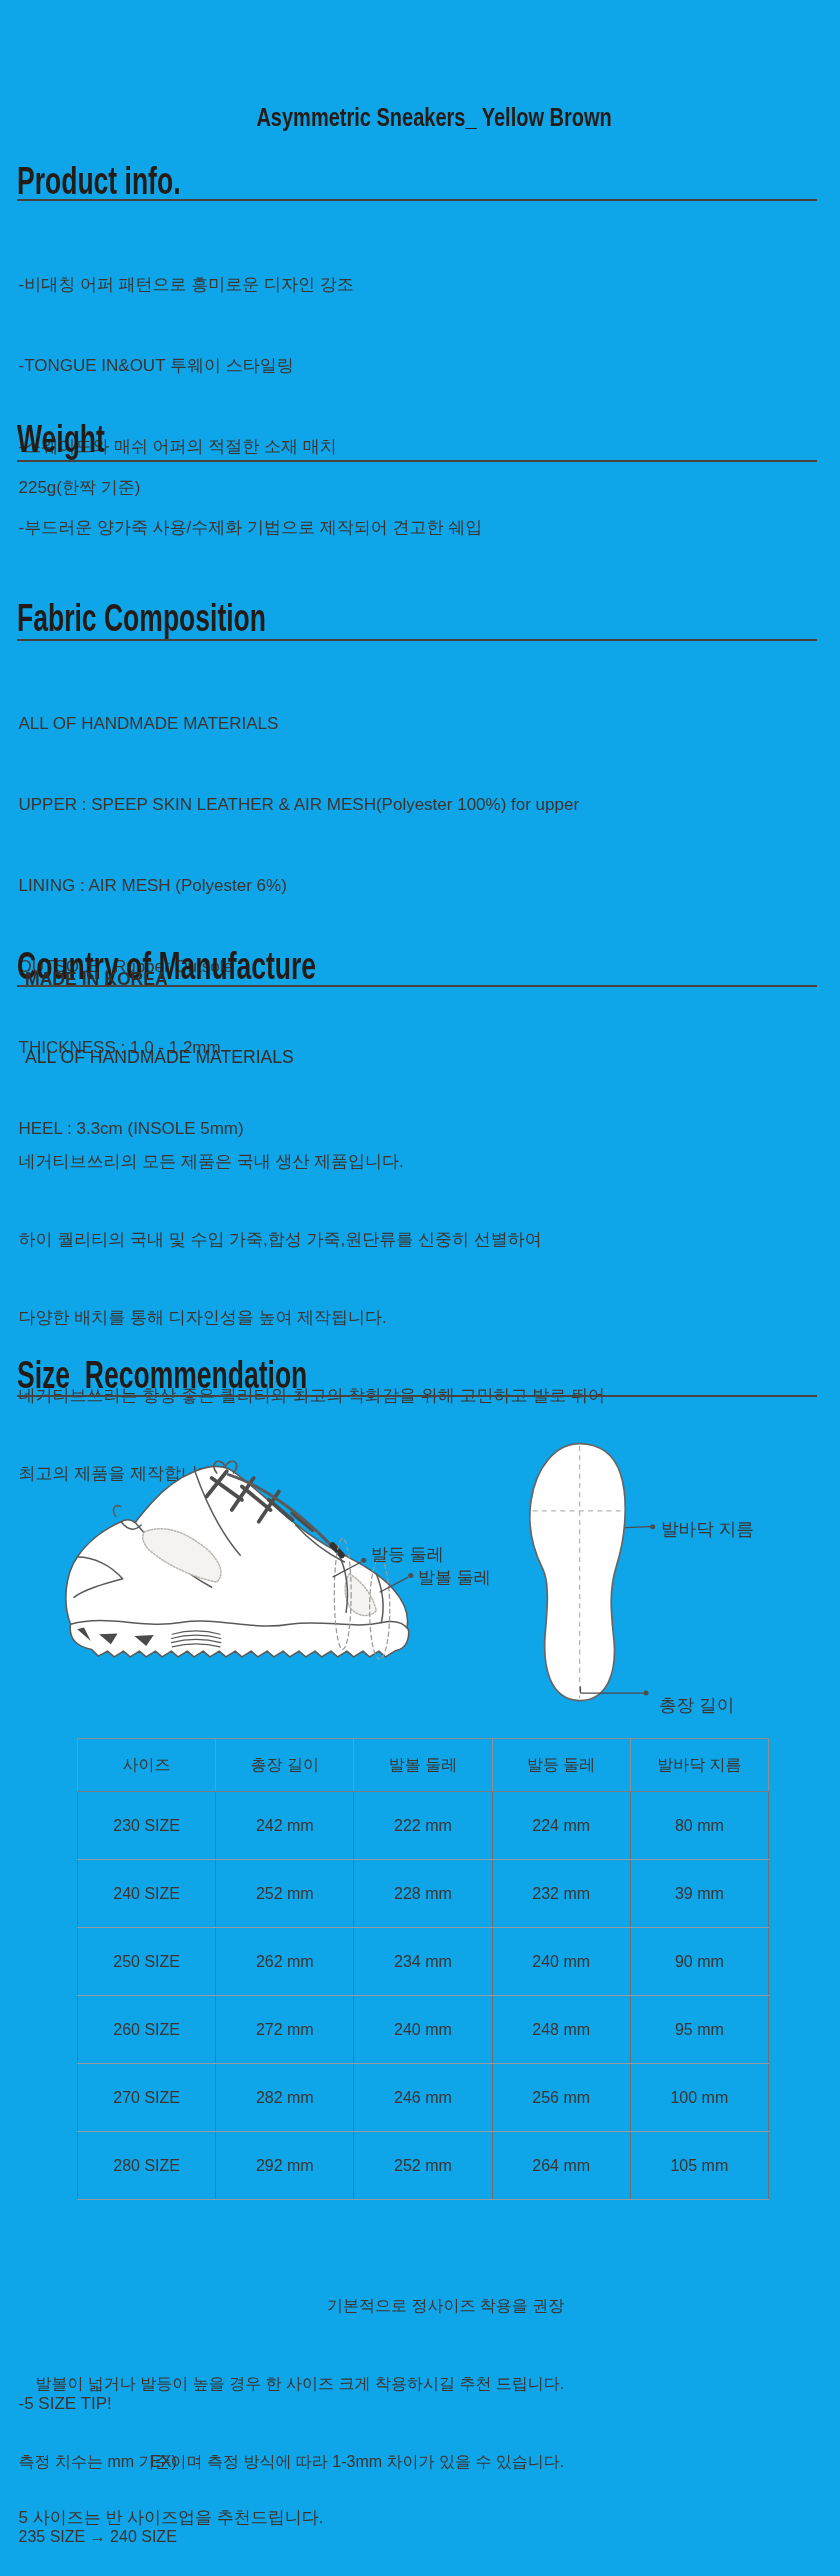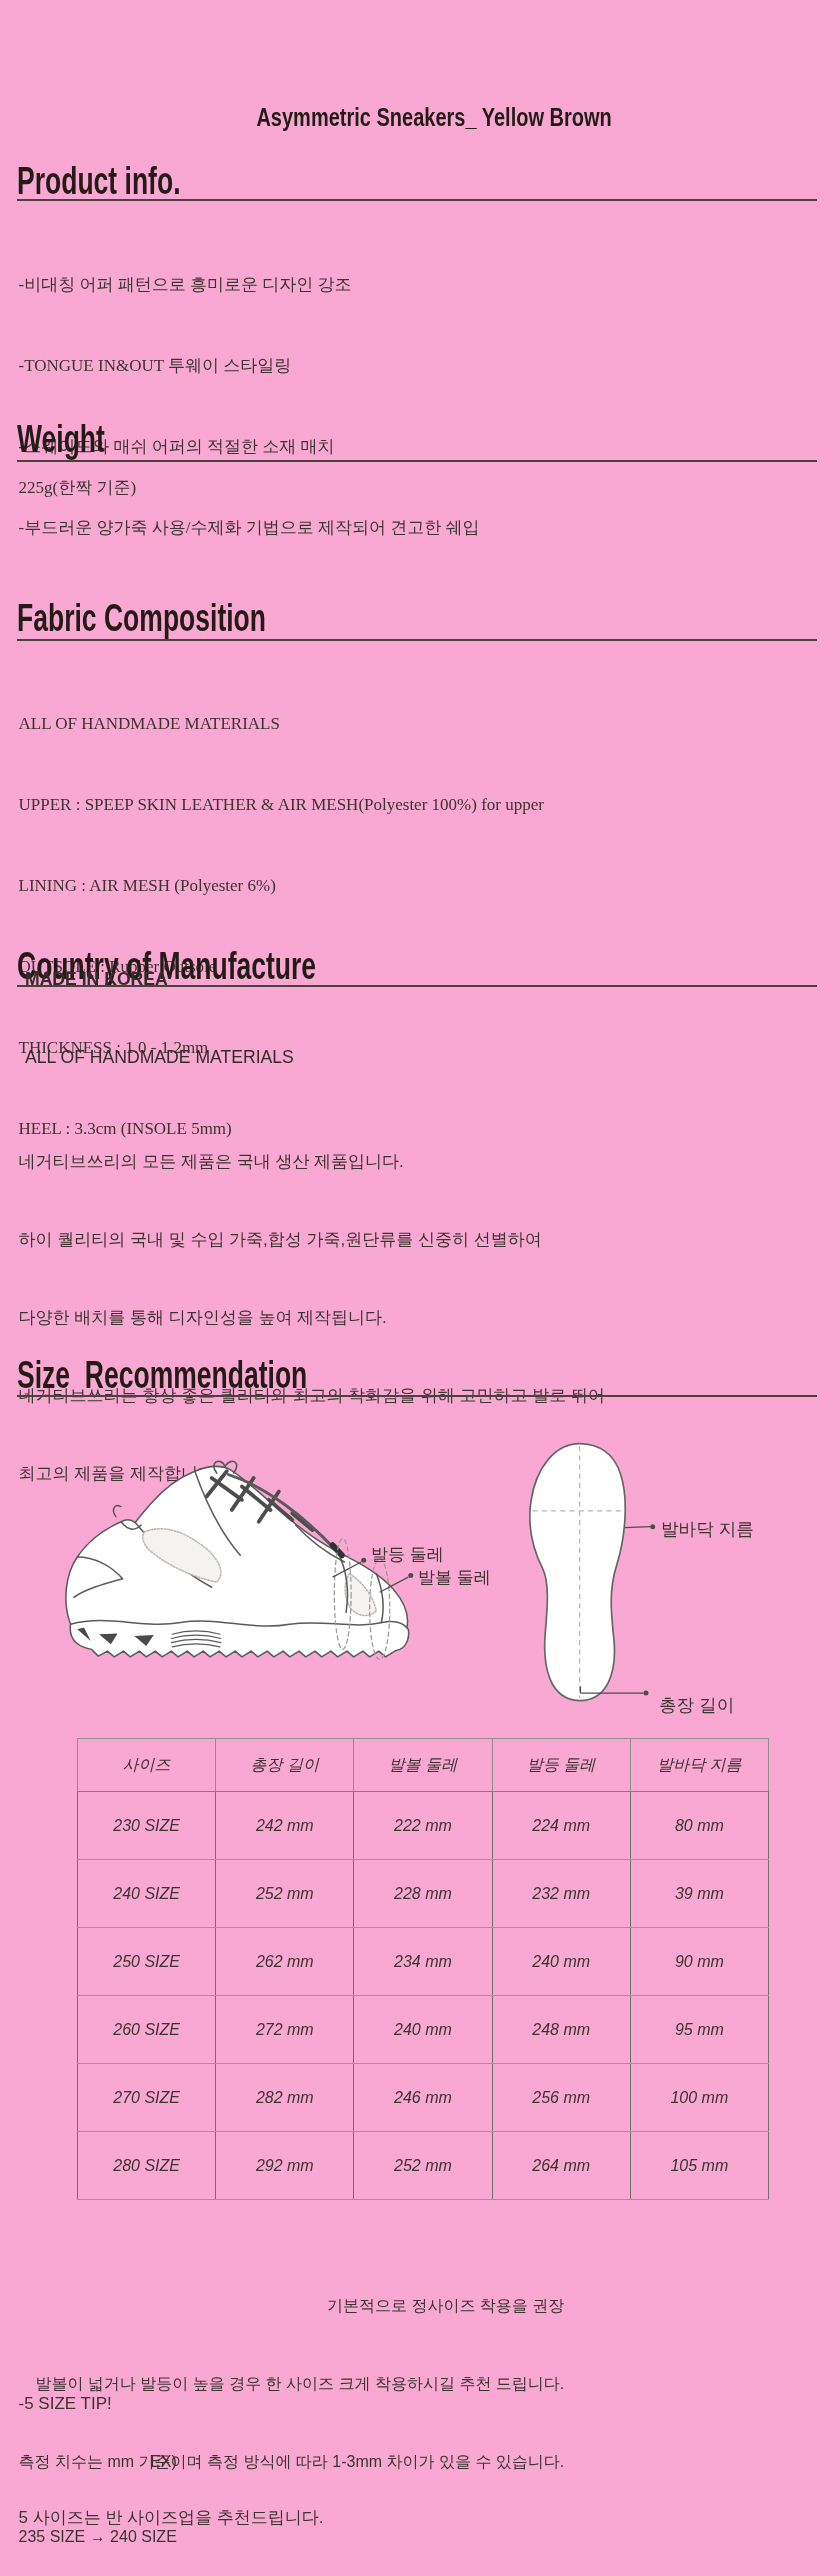--- a/index.html
+++ b/index.html
@@ -1,38 +1,38 @@
 <!DOCTYPE html>
 <html style="font-size:13.4px"><head>
 <meta charset="utf-8">
 <style>
   html,body{margin:0;padding:0;background:#ffffff;}
   .page{
-    position:relative;width:840px;height:2576px;margin:0 auto;background:#f9a8d4;
+    position:relative;width:840px;height:2576px;margin:0 auto;background:#0ea5e9;
     font-family:"Liberation Sans","DejaVu Sans",sans-serif;color:#3b3430;overflow:hidden;
   }
   .abs{position:absolute;}
   .page-title{
     left:0;top:74px;width:840px;text-align:center;font-size:25px;font-weight:bold;
     color:#241b16;white-space:pre;
   }
   .page-title .cond{display:inline-block;transform:scaleX(.8);transform-origin:50% 50%;}
   .sec-heading{
     font-size:39px;font-weight:bold;color:#241b16;line-height:39px;white-space:pre;
     transform:scaleX(.68);transform-origin:0 50%;
   }
   .rule{height:1.7px;background:#4a423c;left:17px;width:800px;}
-  .body-lines{font-size:17px;line-height:27px;color:#3b3430;white-space:pre;font-family:Liberation Serif, serif;}
+  .body-lines{font-size:17px;line-height:27px;color:#3b3430;white-space:pre;}
   .kr-lines{font-size:17px;line-height:26px;color:#3b3430;white-space:pre;}
   .caps-line{font-size:17.6px;line-height:22px;color:#332c28;white-space:pre;}
   .diagram-label{font-size:17px;color:#3b3430;white-space:pre;}
   .diagram-label.big{font-size:17.6px;}
   table.size-table{
     position:absolute;left:77px;top:1738px;width:692px;border-collapse:collapse;
-    table-layout:fixed;border:1.7px solid #4d4d4d;font-size:16px;color:#3b3430;font-style:italic;
+    table-layout:fixed;border:1.7px solid #4d4d4d;font-size:16px;color:#3b3430;
   }
   table.size-table th{
     height:50px;font-weight:normal;border:0.8px solid #8f8f8f;border-bottom:1.7px solid #7d7d7d;
     text-align:center;vertical-align:middle;
   }
   table.size-table td{
     height:65px;border:0.8px solid #9a9a9a;border-left:0.8px solid #6f6f6f;border-right:0.8px solid #6f6f6f;
     text-align:center;vertical-align:middle;
   }
   .notes{font-size:16px;line-height:26px;white-space:pre;color:#3b3430;text-align:right;}

